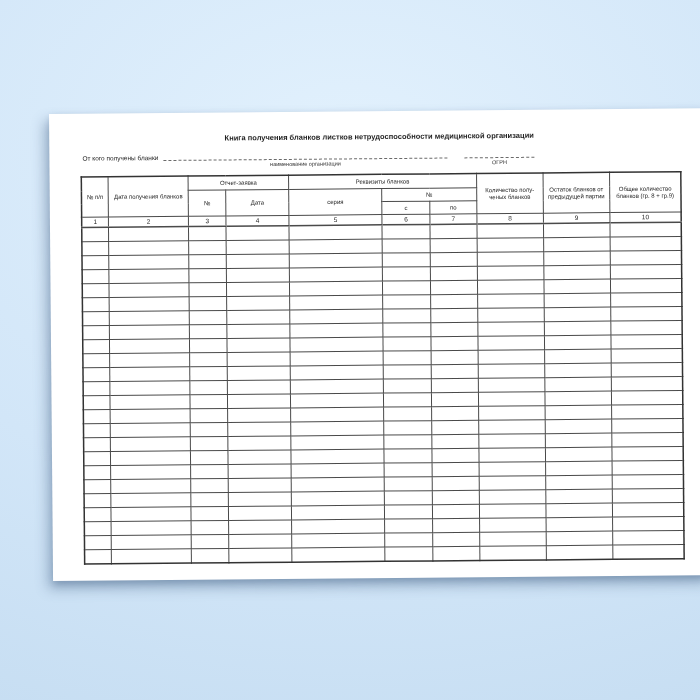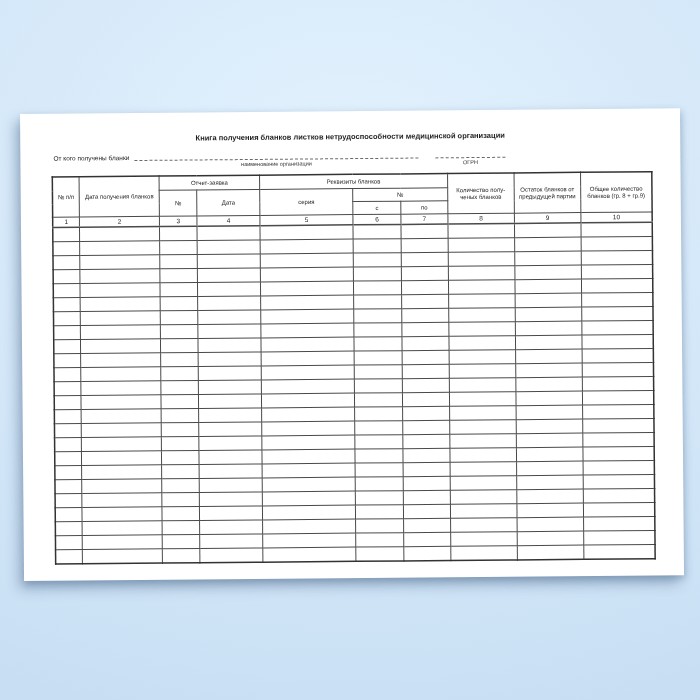--- a/index.html
+++ b/index.html
@@ -5,21 +5,21 @@
   html,body{margin:0;padding:0;}
   body{
     width:700px;height:700px;overflow:hidden;
     font-family:"Liberation Sans",sans-serif;
     color:var(--text,#1f1f1f);
     background:radial-gradient(ellipse 130% 95% at 50% 22%,
       var(--background-center,#e2f1fd) 0%,
       var(--background-mid,#d2e6f8) 55%,
       var(--background-edge,#c4dcf1) 100%);
   }
-  .scene{position:relative;width:575px;height:700px;}
+  .scene{position:relative;width:575px;height:700px;margin-left:29px;}
   
   .paper{
     position:absolute;left:20px;top:114px;
     width:1320px;height:934px;
     background:var(--paper,#ffffff);
     transform:rotate(-0.5deg) scale(0.5);
     transform-origin:top left;
     box-shadow:-9px 15px 26px rgba(70,100,135,.45), 3px 6px 12px rgba(70,100,135,.28);
   }
   .doc-title{

